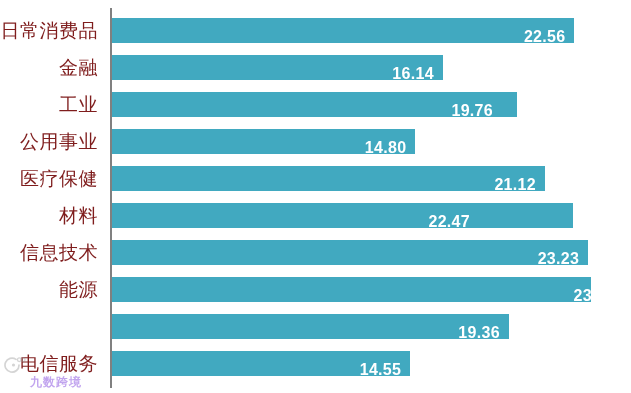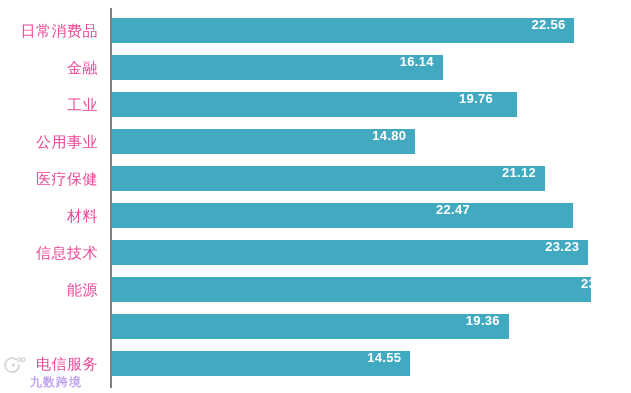--- a/index.html
+++ b/index.html
@@ -49,22 +49,22 @@
   }
 
   .cat-label {
     position: absolute;
     left: 0;
     top: 0;
     width: 98px;
     height: 37px;
     line-height: 37px;
     text-align: right;
-    font-size: 15px;
-    color: #ec4899;
+    font-size: 19px;
+    color: #7f1d1d;
     white-space: nowrap;
     letter-spacing: 0.5px;
   }
 
   .bar-track {
     position: absolute;
     left: 112px;
     top: 0;
     height: 37px;
   }
@@ -72,24 +72,24 @@
   .bar {
     position: absolute;
     left: 0;
     top: 6px;
     height: 25px;
     background: #41a9c0;
   }
 
   .bar-value {
     position: absolute;
-    top: 0;
+    top: 12px;
     height: 25px;
     line-height: 25px;
-    font-size: 13px;
+    font-size: 16px;
     font-weight: bold;
     color: #ffffff;
     text-align: right;
     white-space: nowrap;
     letter-spacing: 0.3px;
   }
 
   
   #watermark {
     position: absolute;

